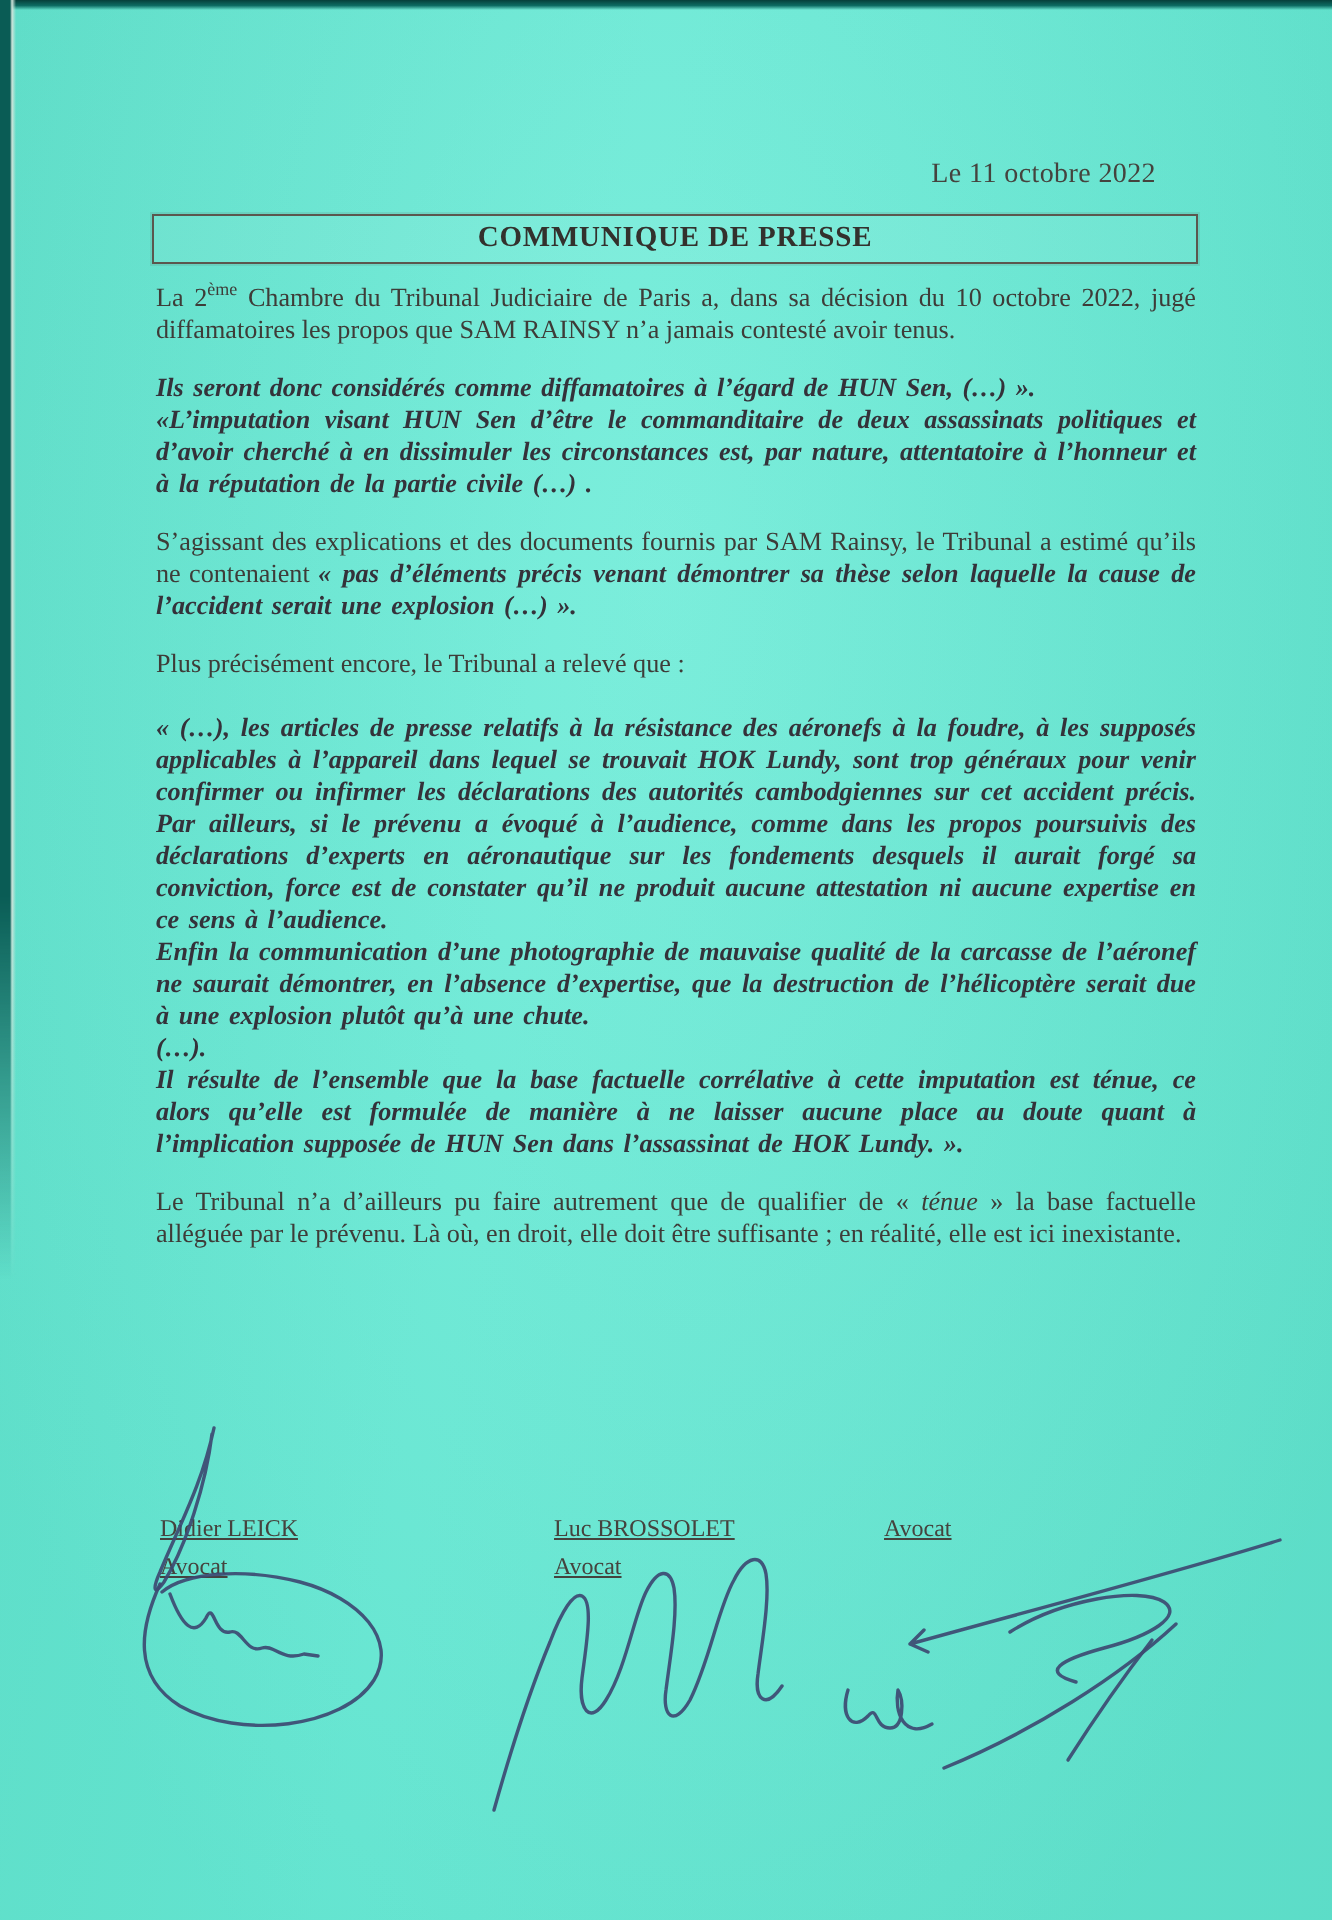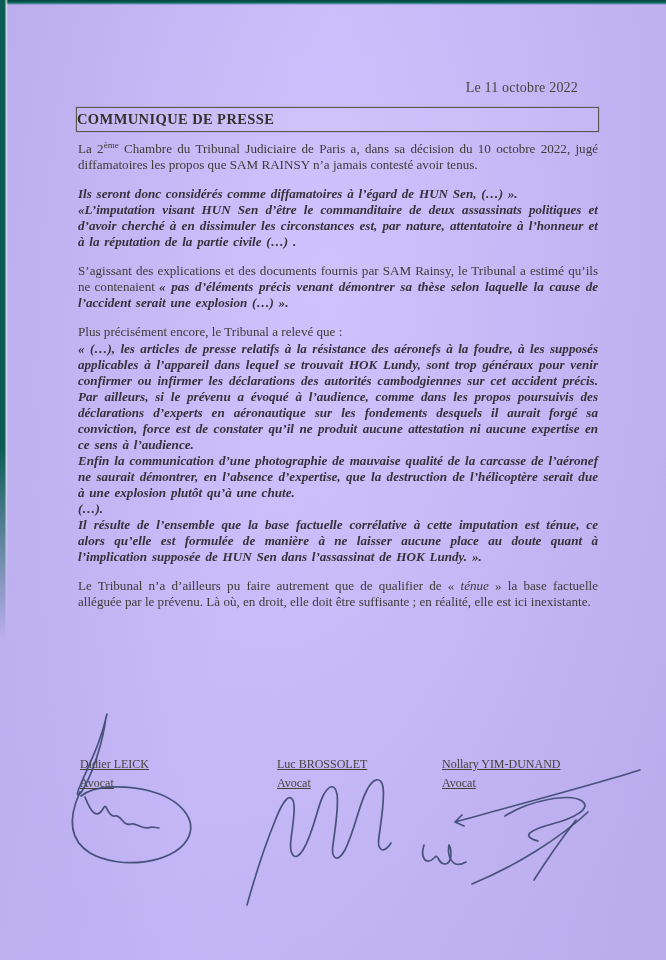--- a/index.html
+++ b/index.html
@@ -1,19 +1,19 @@
 <!DOCTYPE html>
 <html><head>
 <meta charset="utf-8">
 <style>
   html,body{margin:0;padding:0;}
   .stage{
     position:relative;
     width:666px;height:960px;
-    background:#c4b5fd;
+    background:#5eead4;
     overflow:hidden;
     font-family:"Liberation Serif","DejaVu Serif",serif;
     color:#3e3c38;
   }
   .paper-shade{
     position:absolute;inset:0;
     background:
       radial-gradient(ellipse at 50% 30%, rgba(255,255,255,0.14), rgba(0,0,0,0.03) 85%),
       linear-gradient(100deg, rgba(120,110,90,0.06), rgba(255,255,255,0.05) 40%, rgba(120,110,90,0.05));
     pointer-events:none;
@@ -29,32 +29,32 @@
     mask-image:linear-gradient(to bottom,#000 70%,transparent);
   }
   .date{
     position:absolute;top:80px;right:88px;
     font-size:14px;letter-spacing:.2px;color:#45433e;
   }
   .title-box{
     position:absolute;left:76px;top:107px;width:521px;height:23px;
     border:1.4px solid #5b574e;
     box-shadow:0 0 0 1px rgba(90,86,78,0.12);
-    display:flex;align-items:center;justify-content:flex-start;
+    display:flex;align-items:center;justify-content:center;
     background:rgba(255,255,255,0.06);
   }
   .title-box span{
     font-weight:bold;font-size:14.5px;letter-spacing:.4px;color:#33312d;
   }
   .body{
     position:absolute;left:78px;top:141px;width:520px;
     font-size:13.1px;line-height:16px;text-align:justify;
   }
   .para{margin:0 0 13px 0;}
-  .para.tight{margin-bottom:1px;}
+  .para.tight{margin-bottom:16px;}
   sup{font-size:9px;line-height:0;vertical-align:super;}
   .quote, .quote-inline{
     font-weight:bold;font-style:italic;color:#34323a;
     word-spacing:1.5px;
   }
   .tenue{font-style:italic;}
   .signatures{position:absolute;left:0;top:0;width:666px;height:960px;pointer-events:none;}
   .sig-col{position:absolute;font-size:12px;line-height:18.5px;color:#45433e;text-decoration:underline;}
   .sig-col.c1{left:80px;top:755px;}
   .sig-col.c2{left:277px;top:755px;}
@@ -102,21 +102,20 @@
   <div class="signatures">
     <div class="sig-col c1">
       <div>Didier LEICK</div>
       <div>Avocat</div>
     </div>
     <div class="sig-col c2">
       <div>Luc BROSSOLET</div>
       <div>Avocat</div>
     </div>
     <div class="sig-col c3">
-      <div>Nollary YIM-DUNAND</div>
       <div>Avocat</div>
     </div>
   </div>
 
   <svg class="ink" width="666" height="960" viewBox="0 0 666 960">
 
     <g>
       <path d="M107,714 C101,742 90,762 80,786 C76,795 77,798 82,791 C93,773 103,742 106,717"></path>
       <path d="M80,792 C70,814 66,838 90,853 C120,870 172,864 187,840 C199,820 180,799 150,791 C122,784 93,786 81,796"></path>
       <path d="M85,797 C91,813 97,819 103,809 C107,800 107,818 115,816 C121,814 123,827 131,824 C137,822 141,831 152,827 L159,828"></path>

